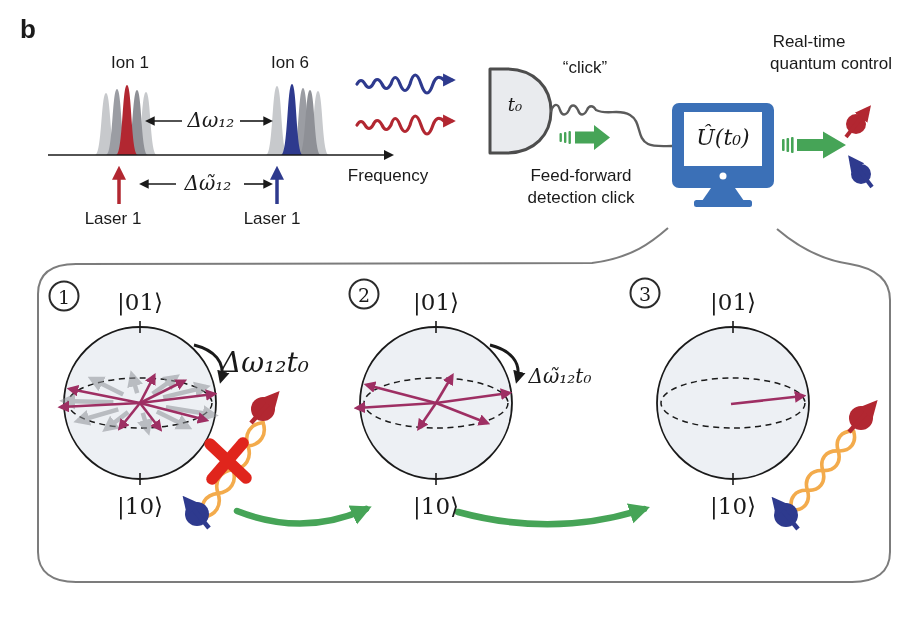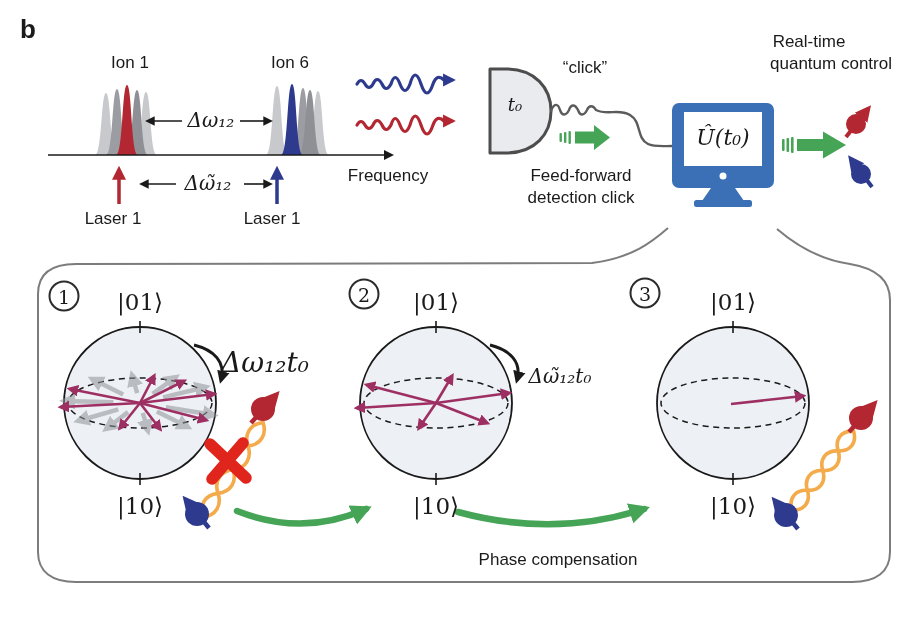--- a/index.html
+++ b/index.html
@@ -276,15 +276,14 @@
 <div class="t math" style="left:140px;top:302px;font-size:23px;">|01⟩</div>
 <div class="t math" style="left:436px;top:302px;font-size:23px;">|01⟩</div>
 <div class="t math" style="left:733px;top:302px;font-size:23px;">|01⟩</div>
 <div class="t math" style="left:140px;top:506px;font-size:23px;">|10⟩</div>
 <div class="t math" style="left:436px;top:506px;font-size:23px;">|10⟩</div>
 <div class="t math" style="left:733px;top:506px;font-size:23px;">|10⟩</div>
 
 <div class="t math it" style="left:265px;top:363px;font-size:28px;">Δω₁₂t₀</div>
 <div class="t math it" style="left:560px;top:362px;font-size:20px;margin-top:14px;">Δω̃₁₂t₀</div>
 
-<div class="t" style="left:558px;top:560px;">Phase compensation</div>
 
 </div>
 
 </body></html>

